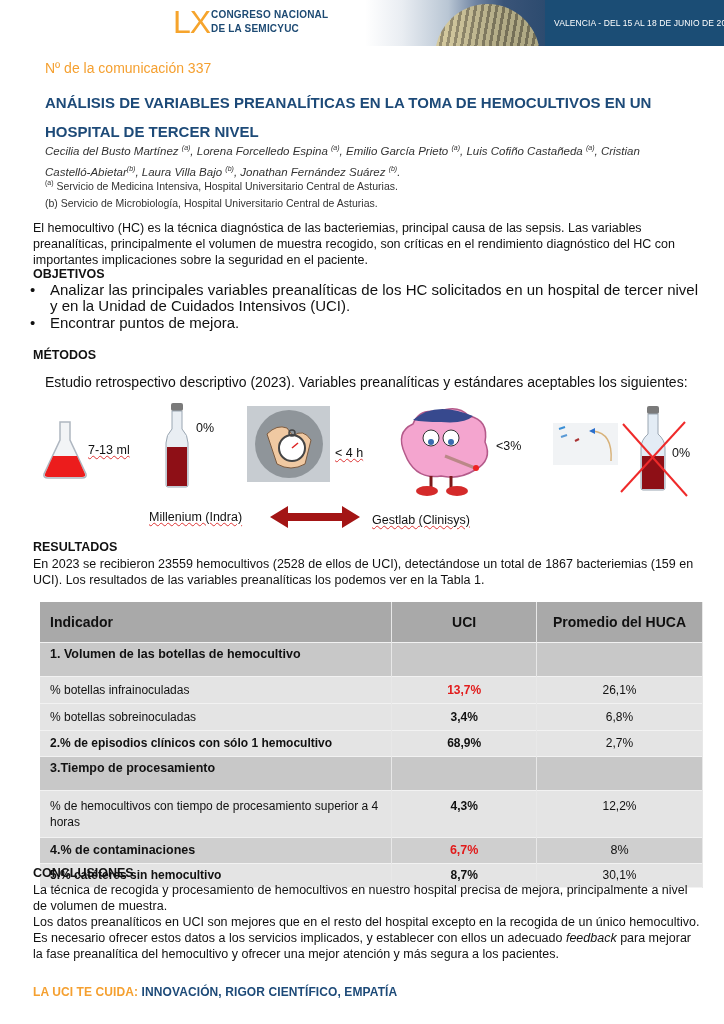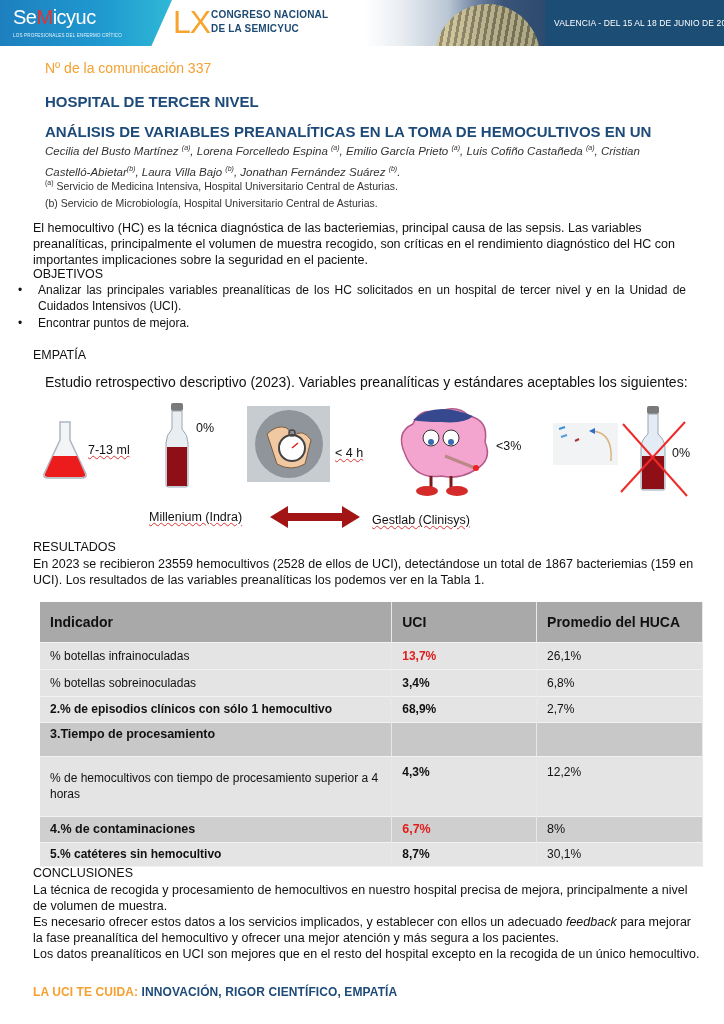--- a/index.html
+++ b/index.html
@@ -26,93 +26,89 @@
   
   .comm { position: absolute; left: 45px; top: 60px; font-size: 14px; color: #f5a030; }
   .title { position: absolute; left: 45px; top: 88px; width: 650px; font-size: 15px; font-weight: bold; color: #1d4a78; line-height: 30px; }
   .authors { position: absolute; left: 45px; top: 139px; width: 640px; font-size: 11.5px; font-style: italic; color: #333; line-height: 17px; }
   .authors sup { font-size: 7px; }
   .aff { position: absolute; left: 45px; font-size: 10.5px; color: #333; }
   .aff sup { font-size: 7px; }
 
   
   .body-text { position: absolute; left: 33px; width: 670px; font-size: 12.5px; line-height: 16px; color: #111; }
-  .section-h { position: absolute; left: 33px; font-size: 12.5px; font-weight: normal; color: #111; }
-  .bullets { position: absolute; left: 16px; top: 282px; width: 670px; font-size: 12px; line-height: 16px; }
+  .section-h { position: absolute; left: 33px; font-size: 12.5px; font-weight: bold; color: #111; }
+  .bullets { position: absolute; left: 28px; top: 282px; width: 670px; font-size: 15px; line-height: 16px; }
   .bullets .li { position: relative; padding-left: 22px; margin-bottom: 1px; text-align: justify; }
   .bullets .li::before { content: "•"; position: absolute; left: 2px; top: 0; }
 
   
   .methods-text { position: absolute; left: 45px; top: 374px; width: 658px; font-size: 14px; line-height: 17px; text-align: justify; color: #111; }
   .fig-item { position: absolute; }
   .fig-label { position: absolute; font-size: 12.5px; color: #111; }
   .under-wavy { text-decoration: underline wavy #d33; text-decoration-thickness: 1px; }
 
   
   .tbl { position: absolute; left: 40px; top: 602px; width: 663px; border-collapse: collapse; font-size: 12px; }
   .tbl td, .tbl th { border-right: 1px solid #e8e8e8; padding: 0 10px; vertical-align: middle; }
   .tbl th { background: #a9a9a9; height: 40px; font-weight: bold; font-size: 14px; color: #111; }
   .tbl th.c1 { text-align: left; }
-  .tbl .c2, .tbl .c3 { text-align: left; }
+  .tbl .c2, .tbl .c3 { text-align: center; }
   .tbl tr.sec td { background: #c8c8c8; font-weight: bold; font-size: 12.5px; }
   .tbl tr.light td { background: #e4e4e4; font-size: 12px; }
   .tbl tr.mid td { background: #cfcfcf; font-weight: bold; font-size: 12.5px; }
   .tbl td.bold { font-weight: bold; }
   .tbl .red { color: #e21b1b; font-weight: bold; }
   .tbl tr { border-bottom: 1px solid #f2f2f2; }
 
   
   .footer { position: absolute; left: 33px; top: 985px; font-size: 12px; font-weight: bold; letter-spacing: 0.1px; }
   .footer .a { color: #f5a030; }
   .footer .b { color: #1d4a78; }
 </style>
 </head>
 <body>
 
 <div class="banner">
-  <div class="banner-left">
-    <div class="logo"><span>Se</span><span class="m">M</span><span>icyuc</span></div>
-    <div class="tagline">LOS PROFESIONALES DEL ENFERMO CRÍTICO</div>
-  </div>
   <div class="lx">LX</div>
   <div class="congreso">
     <div>CONGRESO NACIONAL</div>
     <div>DE LA SEMICYUC</div>
   </div>
   <div class="city">
       <div class="dome"></div>
     </div>
   <div class="date-box">VALENCIA - DEL 15 AL 18 DE JUNIO DE 2025</div>
 </div>
 
 <div class="comm">Nº de la comunicación 337</div>
 <div class="title">
+  <div>ANÁLISIS DE VARIABLES PREANALÍTICAS EN LA TOMA DE HEMOCULTIVOS EN UN</div>
   <div style="margin-top:-1px">HOSPITAL DE TERCER NIVEL</div>
-  <div>ANÁLISIS DE VARIABLES PREANALÍTICAS EN LA TOMA DE HEMOCULTIVOS EN UN</div>
 </div>
 <div class="authors">
   <span>Cecilia del Busto Martínez</span> <sup>(a)</sup>,
   <span>Lorena Forcelledo Espina</span> <sup>(a)</sup>,
   <span>Emilio García Prieto</span> <sup>(a)</sup>,
   <span>Luis Cofiño Castañeda</span> <sup>(a)</sup>,
   <span>Cristian Castelló-Abietar</span><sup>(b)</sup>,
   <span>Laura Villa Bajo</span> <sup>(b)</sup>,
   <span>Jonathan Fernández Suárez</span> <sup>(b)</sup>.
 </div>
 <div class="aff" style="top:179px"><sup>(a)</sup><span> Servicio de Medicina Intensiva, Hospital Universitario Central de Asturias.</span></div>
 <div class="aff" style="top:197px"><span>(b)</span><span> Servicio de Microbiología, Hospital Universitario Central de Asturias.</span></div>
 
 <div class="body-text" style="top:220px">El hemocultivo (HC) es la técnica diagnóstica de las bacteriemias, principal causa de las sepsis. Las variables preanalíticas, principalmente el volumen de muestra recogido, son críticas en el rendimiento diagnóstico del HC con importantes implicaciones sobre la seguridad en el paciente.</div>
 <div class="section-h" style="top:267px">OBJETIVOS</div>
 <div class="bullets">
   <div class="li">Analizar las principales variables preanalíticas de los HC solicitados en un hospital de tercer nivel y en la Unidad de Cuidados Intensivos (UCI).</div>
   <div class="li">Encontrar puntos de mejora.</div>
 </div>
 
-<div class="section-h" style="top:348px">EMPATÍA</div>
+<div class="section-h" style="top:348px">MÉTODOS</div>
 <div class="methods-text">Estudio retrospectivo descriptivo (2023). Variables preanalíticas y estándares aceptables los siguientes:</div>
 
 <div class="fig-item" style="left:40px;top:420px;width:50px;height:60px">
   <svg width="50" height="60" viewBox="0 0 50 60">
     <path d="M20 2 H30 V20 L46 54 Q47 58 42 58 H8 Q3 58 4 54 L20 20 Z" fill="#f2f4f6" stroke="#aeb6c0" stroke-width="1.5"></path>
     <path d="M13 36 H37 L45 54 Q46 57 42 57 H8 Q4 57 5 54 Z" fill="#ec1c1c"></path>
   </svg>
 </div>
 <div class="fig-label" style="left:88px;top:443px"><span class="under-wavy">7-13 ml</span></div>
 
@@ -190,60 +186,65 @@
       <col style="width:352px">
       <col style="width:145px">
       <col style="width:166px">
     </colgroup>
   <tbody>
       <tr>
     <th class="c1">Indicador</th>
     <th class="c2">UCI</th>
     <th class="c3">Promedio del HUCA</th>
   </tr>
+  <tr class="sec" style="height:34px">
+    <td style="padding-bottom:10px">1. Volumen de las botellas de hemocultivo</td>
+    <td class="c2"></td>
+    <td class="c3"></td>
+  </tr>
   <tr class="light" style="height:27px">
     <td>% botellas infrainoculadas</td>
     <td class="c2 red">13,7%</td>
     <td class="c3">26,1%</td>
   </tr>
   <tr class="light" style="height:27px">
     <td>% botellas sobreinoculadas</td>
     <td class="c2 bold">3,4%</td>
     <td class="c3">6,8%</td>
   </tr>
   <tr class="light" style="height:26px">
     <td class="bold">2.% de episodios clínicos con sólo 1 hemocultivo</td>
     <td class="c2 bold">68,9%</td>
     <td class="c3">2,7%</td>
   </tr>
   <tr class="sec" style="height:34px">
     <td style="padding-bottom:10px">3.Tiempo de procesamiento</td>
     <td class="c2"></td>
     <td class="c3"></td>
   </tr>
-  <tr class="light" style="height:60px">
+  <tr class="light" style="height:47px">
     <td style="line-height:16px">% de hemocultivos con tiempo de procesamiento superior a 4 horas</td>
     <td class="c2 bold" style="vertical-align:top;padding-top:8px">4,3%</td>
     <td class="c3" style="vertical-align:top;padding-top:8px">12,2%</td>
   </tr>
   <tr class="mid" style="height:26px">
     <td>4.% de contaminaciones</td>
     <td class="c2 red">6,7%</td>
     <td class="c3" style="font-weight:normal">8%</td>
   </tr>
   <tr class="light" style="height:24px">
     <td class="bold">5.% catéteres sin hemocultivo</td>
     <td class="c2 bold">8,7%</td>
     <td class="c3">30,1%</td>
   </tr>
 </tbody>
   </table>
 
 <div class="section-h" style="top:866px;background:transparent">CONCLUSIONES</div>
 <div class="body-text" style="top:882px">
   <div>La técnica de recogida y procesamiento de hemocultivos en nuestro hospital precisa de mejora, principalmente a nivel de volumen de muestra.</div>
+  <div>Los datos preanalíticos en UCI son mejores que en el resto del hospital excepto en la recogida de un único hemocultivo.</div>
   <div><span>Es necesario ofrecer estos datos a los servicios implicados, y establecer con ellos un adecuado </span><em>feedback</em><span> para mejorar la fase preanalítica del hemocultivo y ofrecer una mejor atención y más segura a los pacientes.</span></div>
-  <div>Los datos preanalíticos en UCI son mejores que en el resto del hospital excepto en la recogida de un único hemocultivo.</div>
 </div>
 
 <div class="footer">
   <span class="a">LA UCI TE CUIDA: </span><span class="b">INNOVACIÓN, RIGOR CIENTÍFICO, EMPATÍA</span>
 </div>
 
 </body></html>

